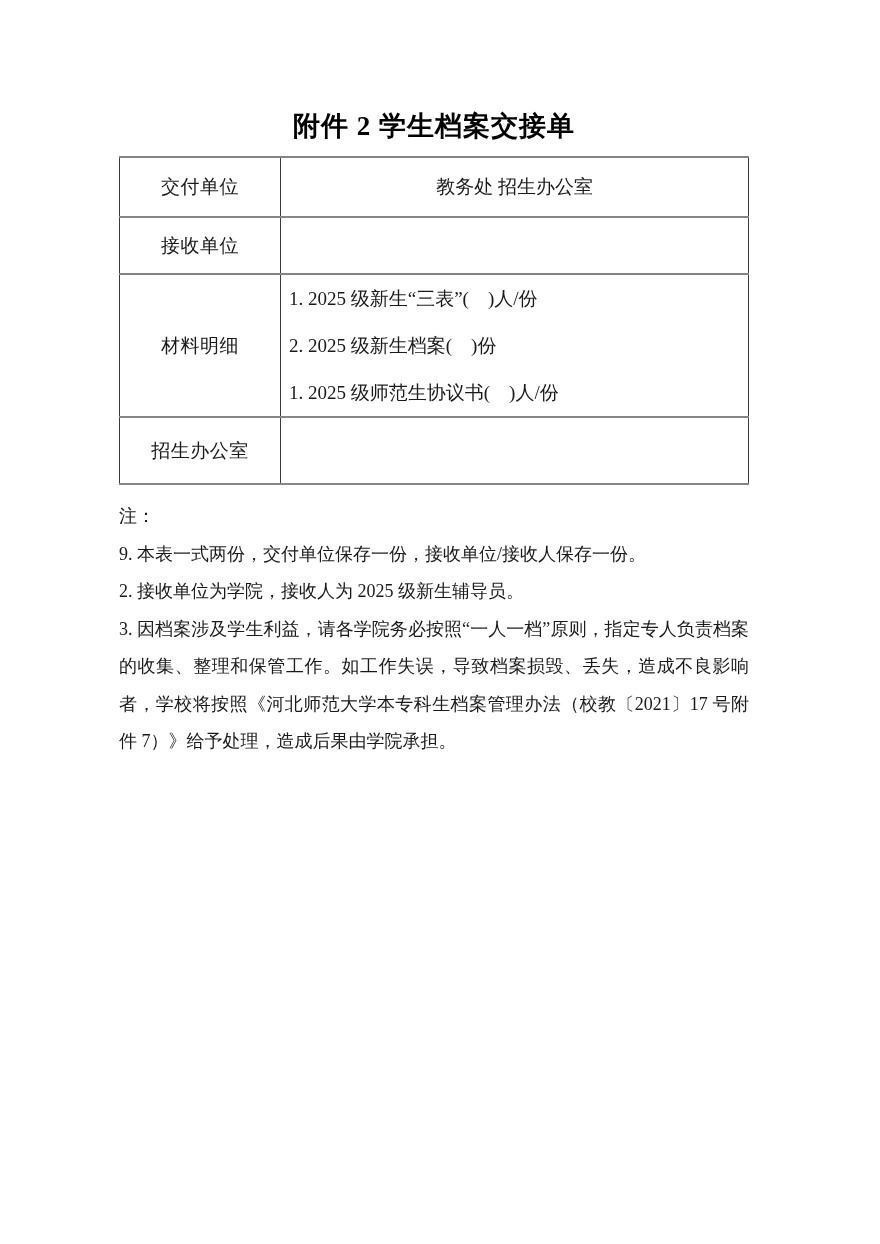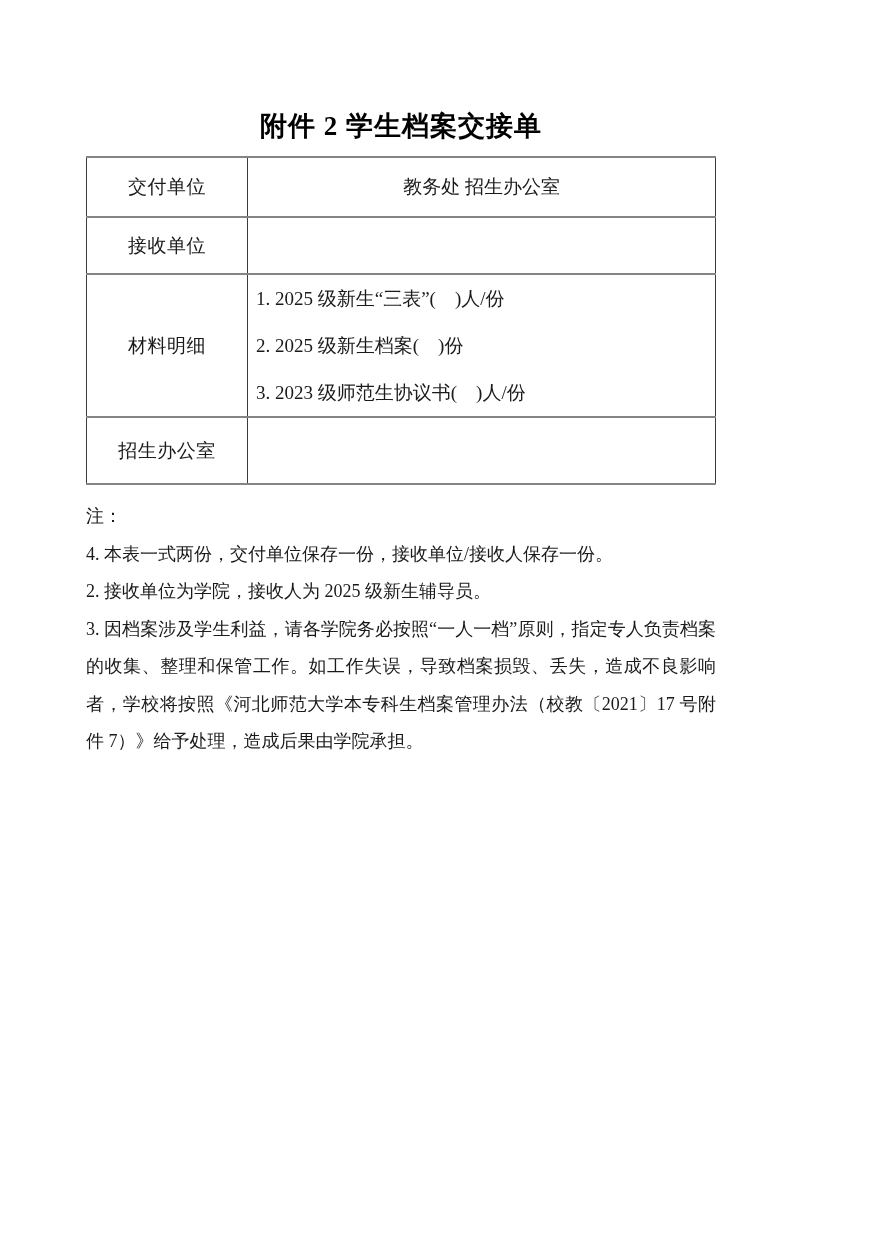--- a/index.html
+++ b/index.html
@@ -7,21 +7,21 @@
   .page {
     position: relative;
     width: 880px;
     height: 1244px;
     background: #ffffff;
     font-family: "Liberation Serif", "DejaVu Serif", serif;
     color: #111111;
     overflow: hidden;
   }
   .content {
-    margin-left: 86px;
+    margin-left: 119px;
     width: 630px;
     padding-top: 106px;
   }
   .doc-title {
     margin: 0 0 10px 0;
     text-align: center;
     font-size: 27px;
     font-weight: bold;
     letter-spacing: 1px;
     line-height: 40px;
@@ -81,31 +81,31 @@
         </tr>
         <tr class="row-2">
           <td class="label-cell">接收单位</td>
           <td class="value-cell"></td>
         </tr>
         <tr class="row-3">
           <td class="label-cell">材料明细</td>
           <td class="value-cell materials">
             <div class="material-line">1. 2025 级新生“三表”(　)人/份</div>
             <div class="material-line">2. 2025 级新生档案(　)份</div>
-            <div class="material-line">3. 2023 级师范生协议书(　)人/份</div>
+            <div class="material-line">1. 2025 级师范生协议书(　)人/份</div>
           </td>
         </tr>
         <tr class="row-5">
           <td class="label-cell">招生办公室</td>
           <td class="value-cell"></td>
         </tr>
       </tbody>
     </table>
 
     <div class="notes">
       <p>注：</p>
-      <p>4. 本表一式两份，交付单位保存一份，接收单位/接收人保存一份。</p>
+      <p>9. 本表一式两份，交付单位保存一份，接收单位/接收人保存一份。</p>
       <p>2. 接收单位为学院，接收人为 2025 级新生辅导员。</p>
       <p class="note-justify">3. 因档案涉及学生利益，请各学院务必按照“一人一档”原则，指定专人负责档案的收集、整理和保管工作。如工作失误，导致档案损毁、丢失，造成不良影响者，学校将按照《河北师范大学本专科生档案管理办法（校教〔2021〕17 号附件 7）》给予处理，造成后果由学院承担。</p>
     </div>
 
   </div>
 </div>
 
 </body></html>

